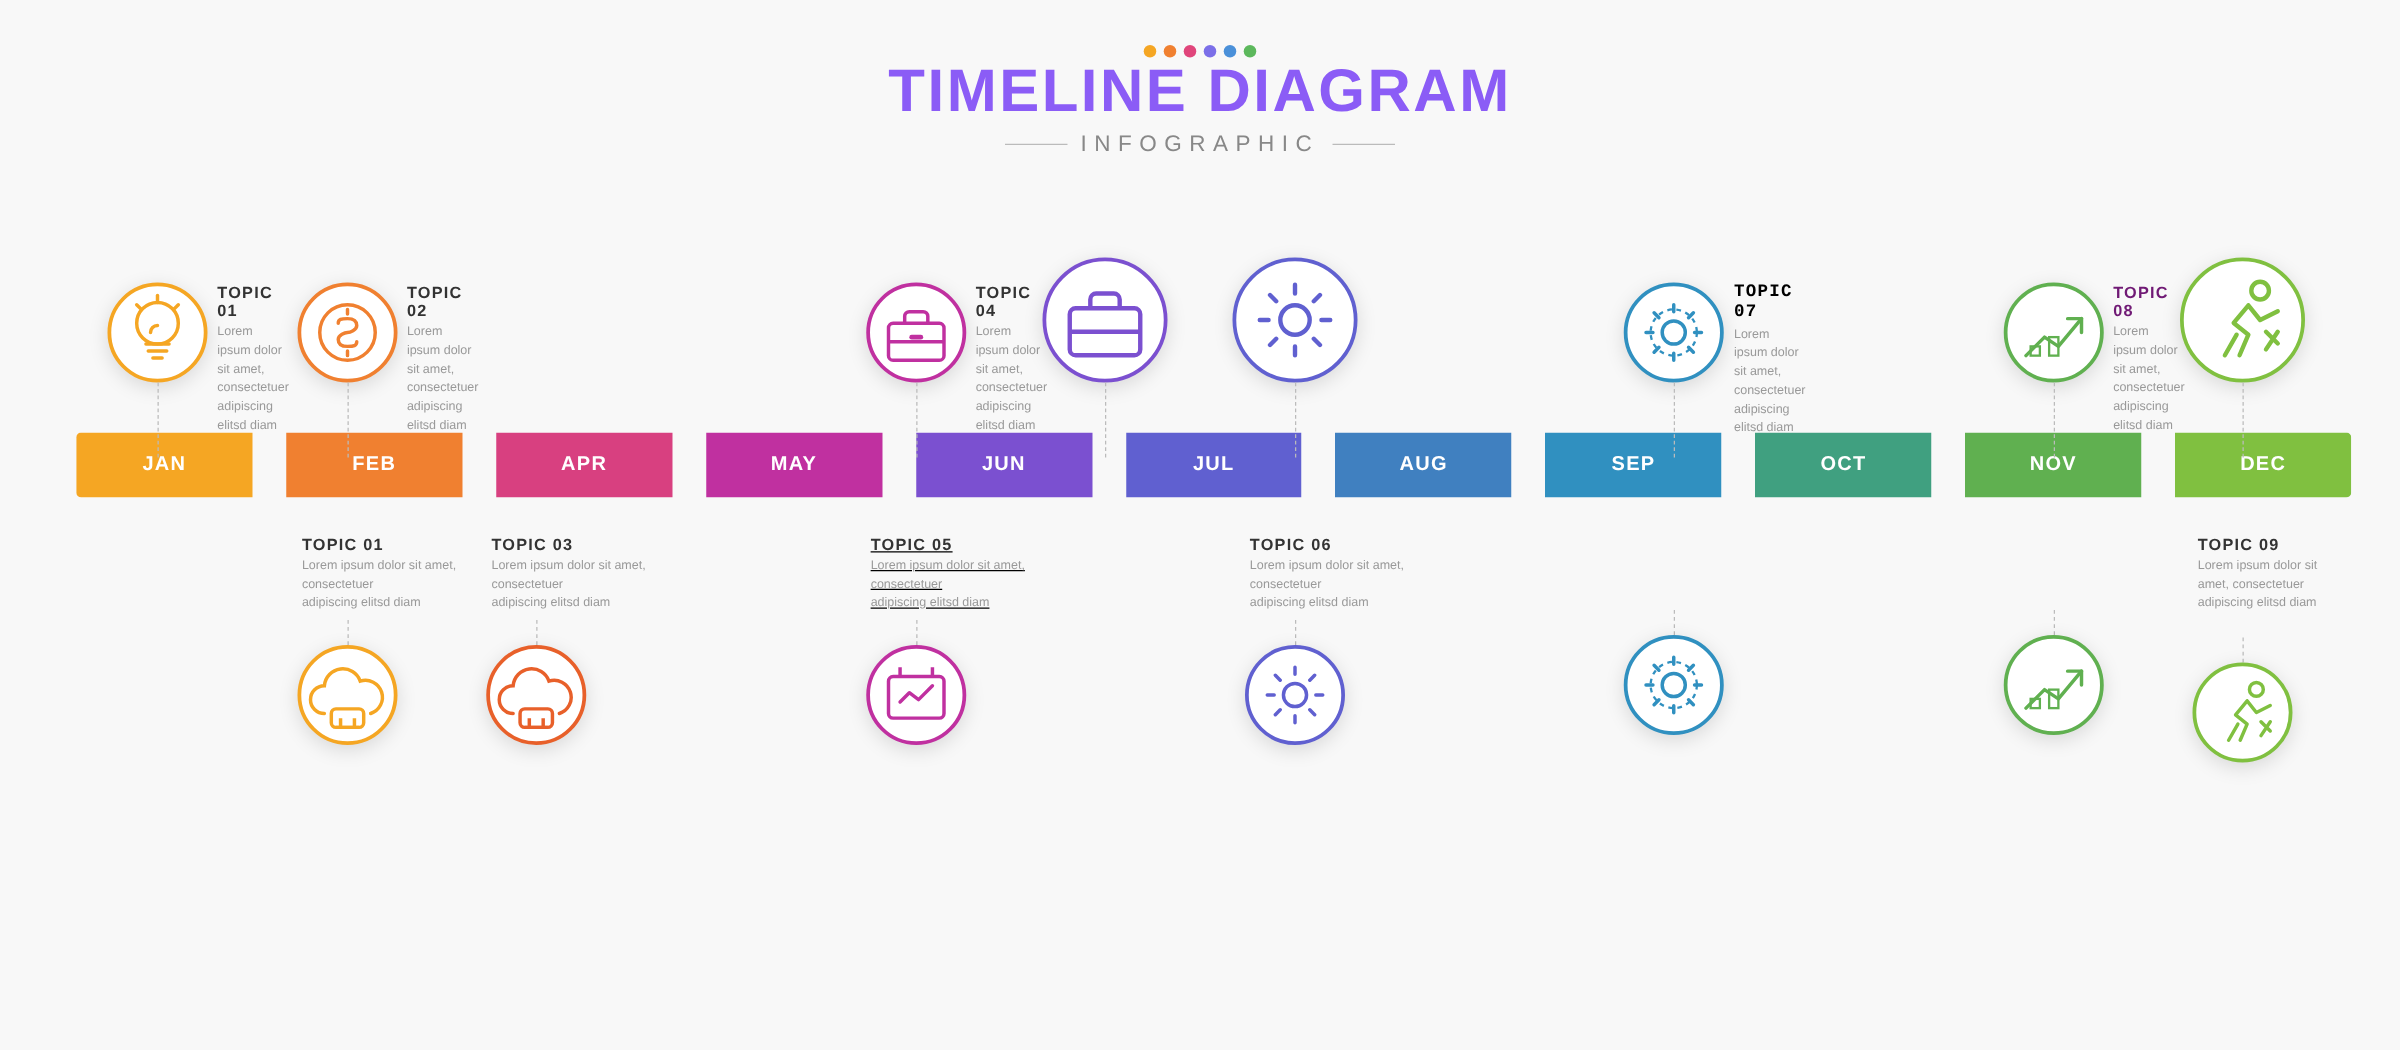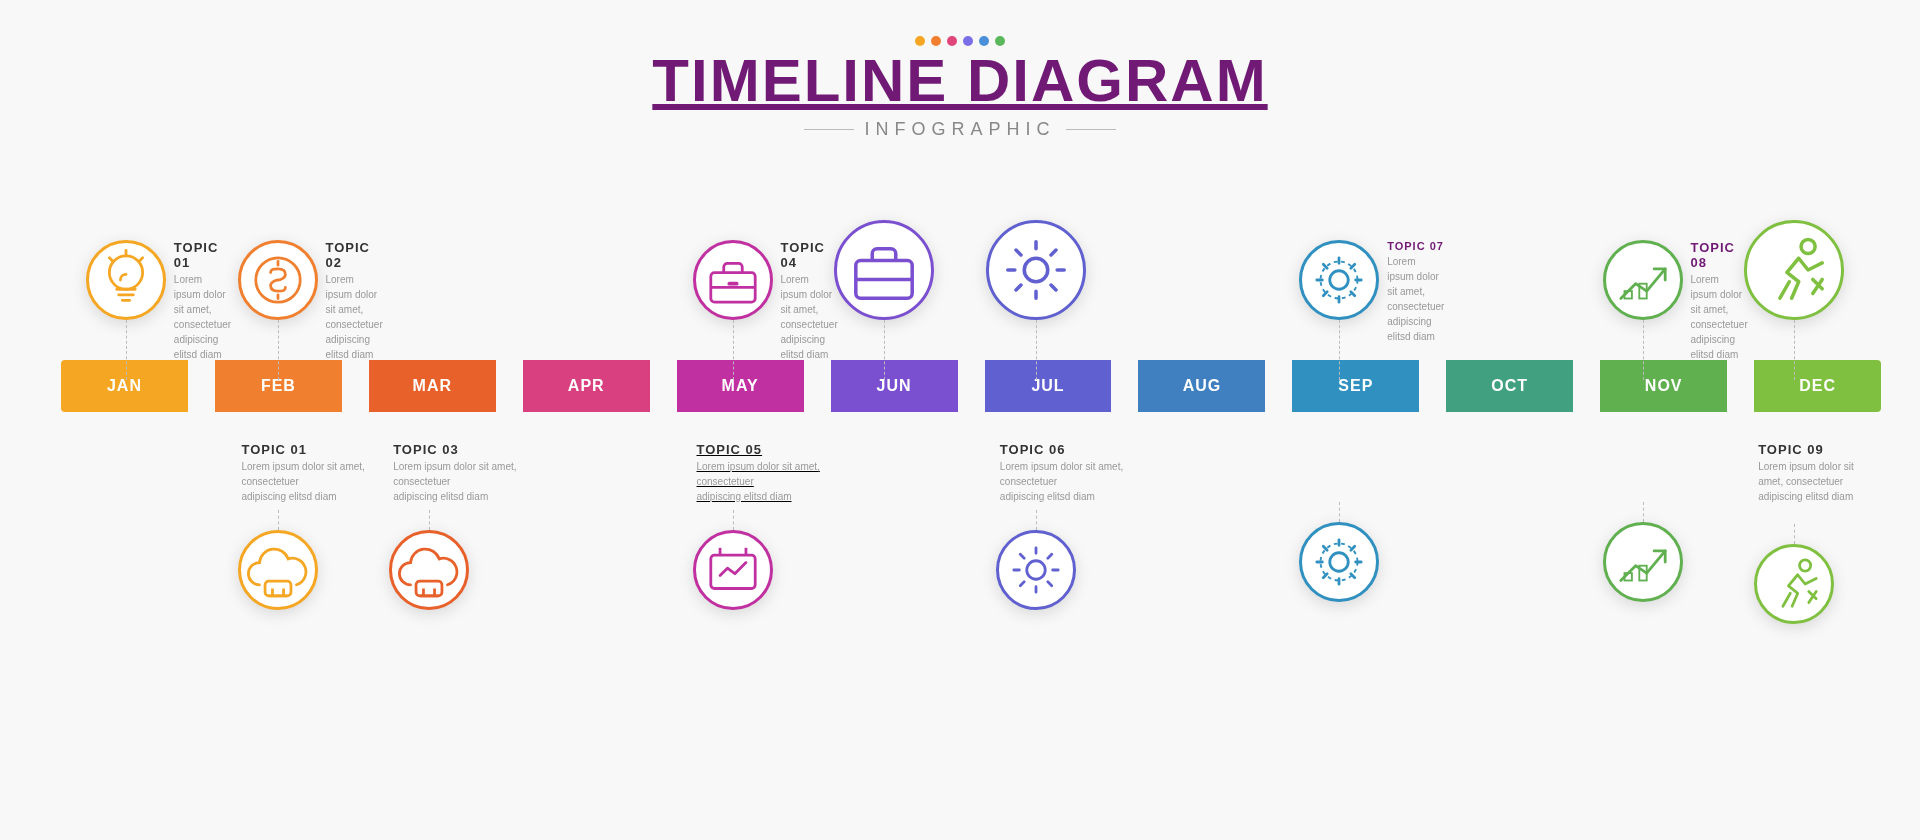--- a/index.html
+++ b/index.html
@@ -15,26 +15,25 @@
       justify-content: flex-start;
     }
 
     .header {
       text-align: center;
       margin-top: 30px;
       margin-bottom: 10px;
     }
 
     .header-title {
-      font-size: 60px;
+      font-size: 48px;
       font-weight: 900;
-      color: #701a75;
+      color: #8b5cf6;
       letter-spacing: 2px;
       text-transform: uppercase;
-      text-decoration: underline;
     }
 
     .header-subtitle {
       font-size: 18px;
       color: #888;
       letter-spacing: 6px;
       text-transform: uppercase;
       margin-top: 4px;
       display: flex;
       align-items: center;
@@ -110,21 +109,20 @@
   </div>
   <div class="header-title">TIMELINE DIAGRAM</div>
   <div class="header-subtitle">INFOGRAPHIC</div>
 </div>
 
 <div class="main-container">
 
   <div class="timeline-bar" id="timeline-bar">
       <div class="month-segment" style="background: rgb(245, 166, 35);">JAN</div>
       <div class="month-segment" style="background: rgb(240, 128, 48);">FEB</div>
-      <div class="month-segment" style="background: rgb(232, 96, 42);">MAR</div>
       <div class="month-segment" style="background: rgb(216, 64, 128);">APR</div>
       <div class="month-segment" style="background: rgb(192, 48, 160);">MAY</div>
       <div class="month-segment" style="background: rgb(123, 80, 208);">JUN</div>
       <div class="month-segment" style="background: rgb(96, 96, 208);">JUL</div>
       <div class="month-segment" style="background: rgb(64, 128, 192);">AUG</div>
       <div class="month-segment" style="background: rgb(48, 144, 192);">SEP</div>
       <div class="month-segment" style="background: rgb(64, 160, 128);">OCT</div>
       <div class="month-segment" style="background: rgb(96, 176, 80);">NOV</div>
       <div class="month-segment" style="background: rgb(128, 192, 64);">DEC</div>
     </div>
@@ -200,21 +198,21 @@
       <div style="position: absolute; left: 1249.17px; top: 80px;">
         <div style="position: absolute; left: 40px; top: 80px; width: 1px; height: 60px; border-left: 1px dashed rgb(187, 187, 187);"></div>
         <div style="width: 80px; height: 80px; border-radius: 50%; border: 3px solid rgb(48, 144, 192); display: flex; align-items: center; justify-content: center; background: white; box-shadow: rgba(0, 0, 0, 0.13) 0px 4px 16px;">
           <svg viewBox="0 0 40 40" fill="none" xmlns="http://www.w3.org/2000/svg">
       <circle cx="20" cy="20" r="5" stroke="#3090C0" stroke-width="1.5"></circle>
       <path d="M20 8v3M20 29v3M8 20h3M29 20h3M11.5 11.5l2.1 2.1M26.4 26.4l2.1 2.1M28.5 11.5l-2.1 2.1M13.6 26.4l-2.1 2.1" stroke="#3090C0" stroke-width="1.5" stroke-linecap="round"></path>
       <circle cx="20" cy="20" r="10" stroke="#3090C0" stroke-width="1" stroke-dasharray="2 2"></circle>
     </svg>
         </div>
         <div style="position: absolute; left: 88px; top: 0px;">
-          <div style="font-weight: 700; font-size: 11px; color: #701a75; letter-spacing: 1px;">TOPIC 07</div>
+          <div style="font-weight: 700; font-size: 14px; color: #000000; letter-spacing: 1px; font-family: Liberation Mono, monospace;">TOPIC 07</div>
           <div style="font-size: 10px; color: rgb(153, 153, 153); line-height: 1.5; max-width: 140px; margin-top: 2px; white-space: pre-line;">Lorem ipsum dolor sit amet, consectetuer
 adipiscing elitsd diam</div>
         </div>
       </div>
       <div style="position: absolute; left: 1552.5px; top: 80px;">
         <div style="position: absolute; left: 40px; top: 80px; width: 1px; height: 60px; border-left: 1px dashed rgb(187, 187, 187);"></div>
         <div style="width: 80px; height: 80px; border-radius: 50%; border: 3px solid rgb(96, 176, 80); display: flex; align-items: center; justify-content: center; background: white; box-shadow: rgba(0, 0, 0, 0.13) 0px 4px 16px;">
           <svg viewBox="0 0 40 40" fill="none" xmlns="http://www.w3.org/2000/svg">
       <path d="M8 30l8-8 6 4 10-12" stroke="#60B050" stroke-width="1.5" stroke-linecap="round" stroke-linejoin="round"></path>
       <polyline points="26,14 32,14 32,20" stroke="#60B050" stroke-width="1.5" stroke-linecap="round" stroke-linejoin="round"></polyline>

